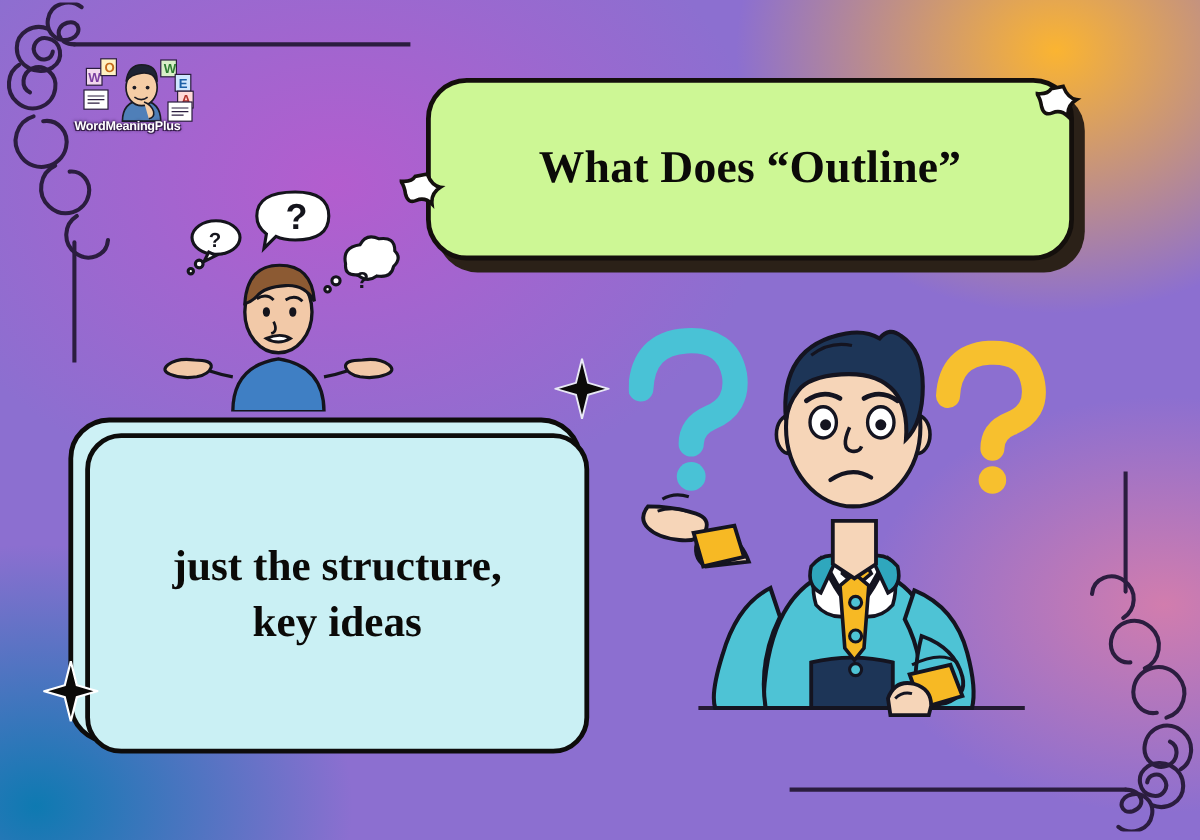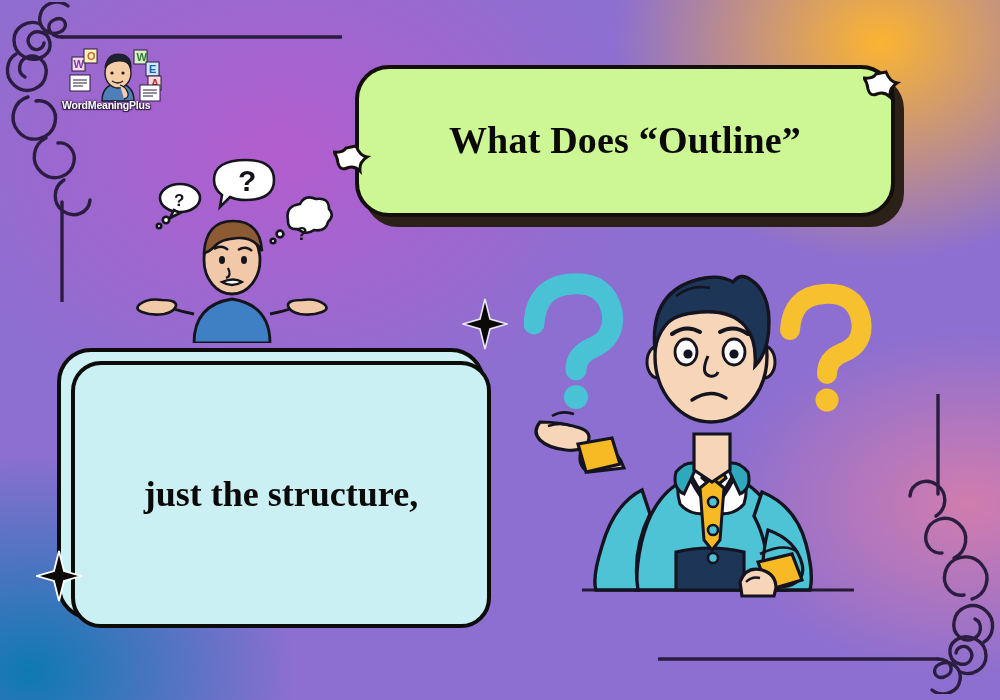--- a/index.html
+++ b/index.html
@@ -195,20 +195,21 @@
       <path d="M100 120 q4 8 -2 10" stroke="#14141c" stroke-width="2.2" fill="none"></path>
       <path d="M94 134 q12 -5 20 0 q-10 6 -20 0 z" fill="#ffffff" stroke="#14141c" stroke-width="2.4"></path>
     </svg>
   </div>
 
   <div class="cy-wrap">
     <div class="cy-outer"></div>
     <div class="cy-inner">
       <div class="cy-text">
         <span>just the structure,</span><br>
+        <span>key ideas</span>
       </div>
     </div>
   </div>
 
   <div class="spark sp-tr">
     <svg width="46" height="52" viewBox="0 0 46 52">
       <path d="M23 1 L28 21 L45 26 L28 31 L23 51 L18 31 L1 26 L18 21 Z" fill="#0b0a08" stroke="#e8e8f4" stroke-width="1.6"></path>
     </svg>
   </div>
   <div class="spark sp-bl">

